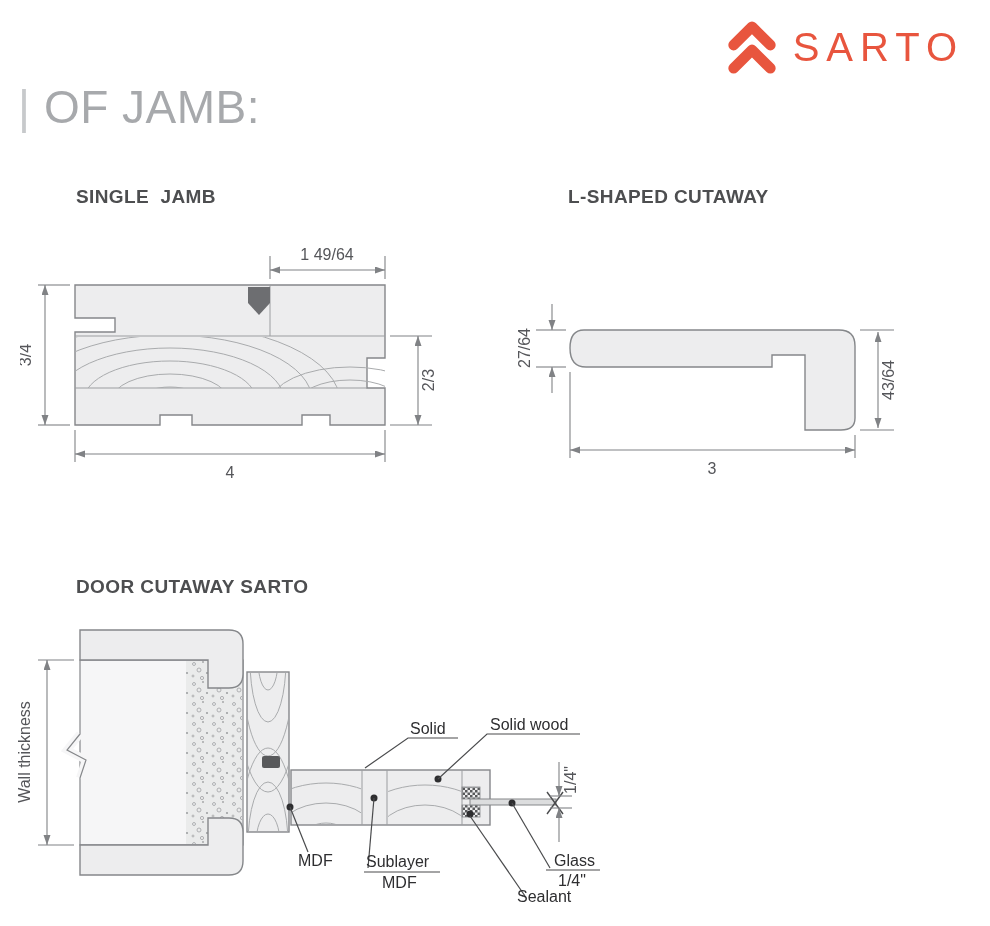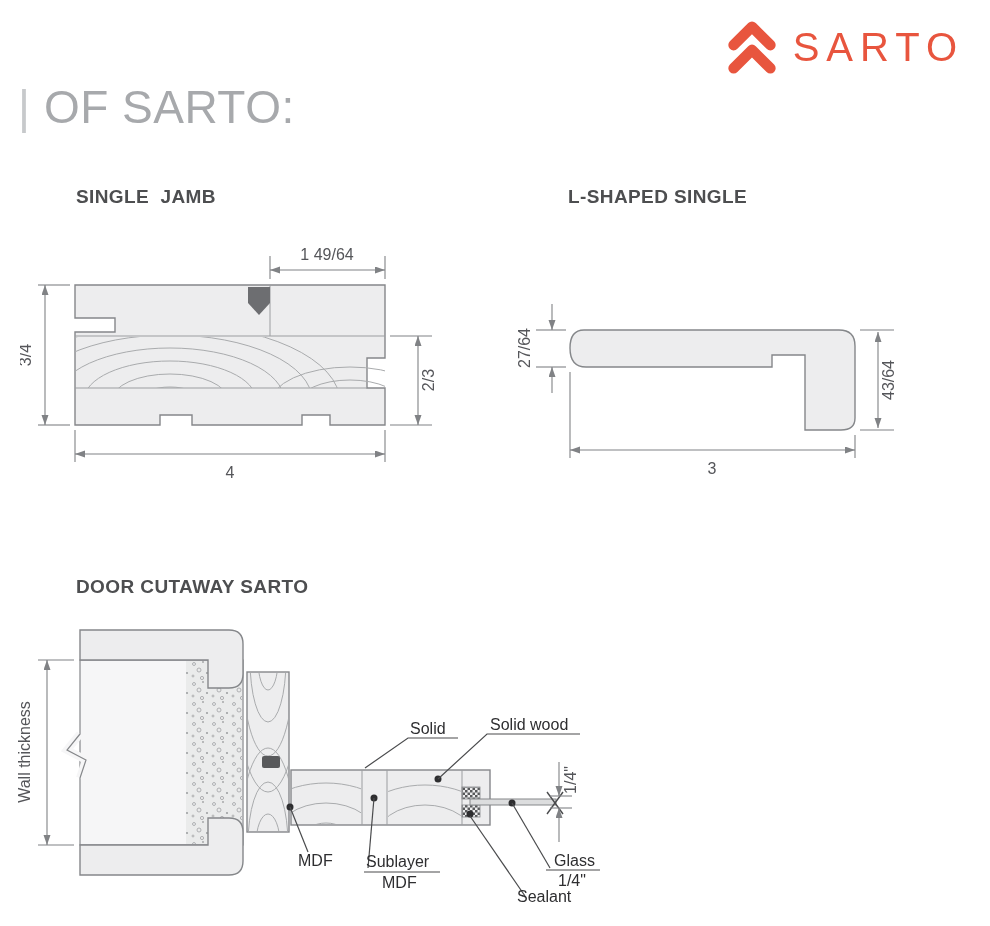--- a/index.html
+++ b/index.html
@@ -45,25 +45,25 @@
   <div class="logo">
     <svg width="58" height="62" viewBox="0 0 60 64">
       <path d="M11,30 L30,11 L49,30" stroke="#E8553E" stroke-width="11" fill="none" stroke-linecap="round" stroke-linejoin="round"></path>
       <path d="M11,54 L30,35 L49,54" stroke="#E8553E" stroke-width="11" fill="none" stroke-linecap="round" stroke-linejoin="round"></path>
     </svg>
     <span class="brand-word">SARTO</span>
   </div>
 
   <div class="title">
     <span class="sep">|</span>
-    <span class="sub">OF SARTO:</span>
+    <span class="sub">OF JAMB:</span>
   </div>
 
   <div id="h-jamb" class="sec-h">SINGLE  JAMB</div>
-  <div id="h-casing" class="sec-h">L-SHAPED SINGLE</div>
+  <div id="h-casing" class="sec-h">L-SHAPED CUTAWAY</div>
   <div id="h-cutaway" class="sec-h">DOOR CUTAWAY SARTO</div>
 
   <svg id="svg-jamb" class="drawing" width="440" height="262" viewBox="0 0 440 262">
     <defs>
       <marker id="arwA" markerUnits="userSpaceOnUse" markerWidth="11" markerHeight="8" refX="10" refY="3.5" orient="auto-start-reverse">
         <path d="M0,0 L10,3.5 L0,7 Z" fill="#808285"></path>
       </marker>
       <clipPath id="clipJ">
           <rect x="55" y="107" width="310" height="51"></rect>
         </clipPath>

